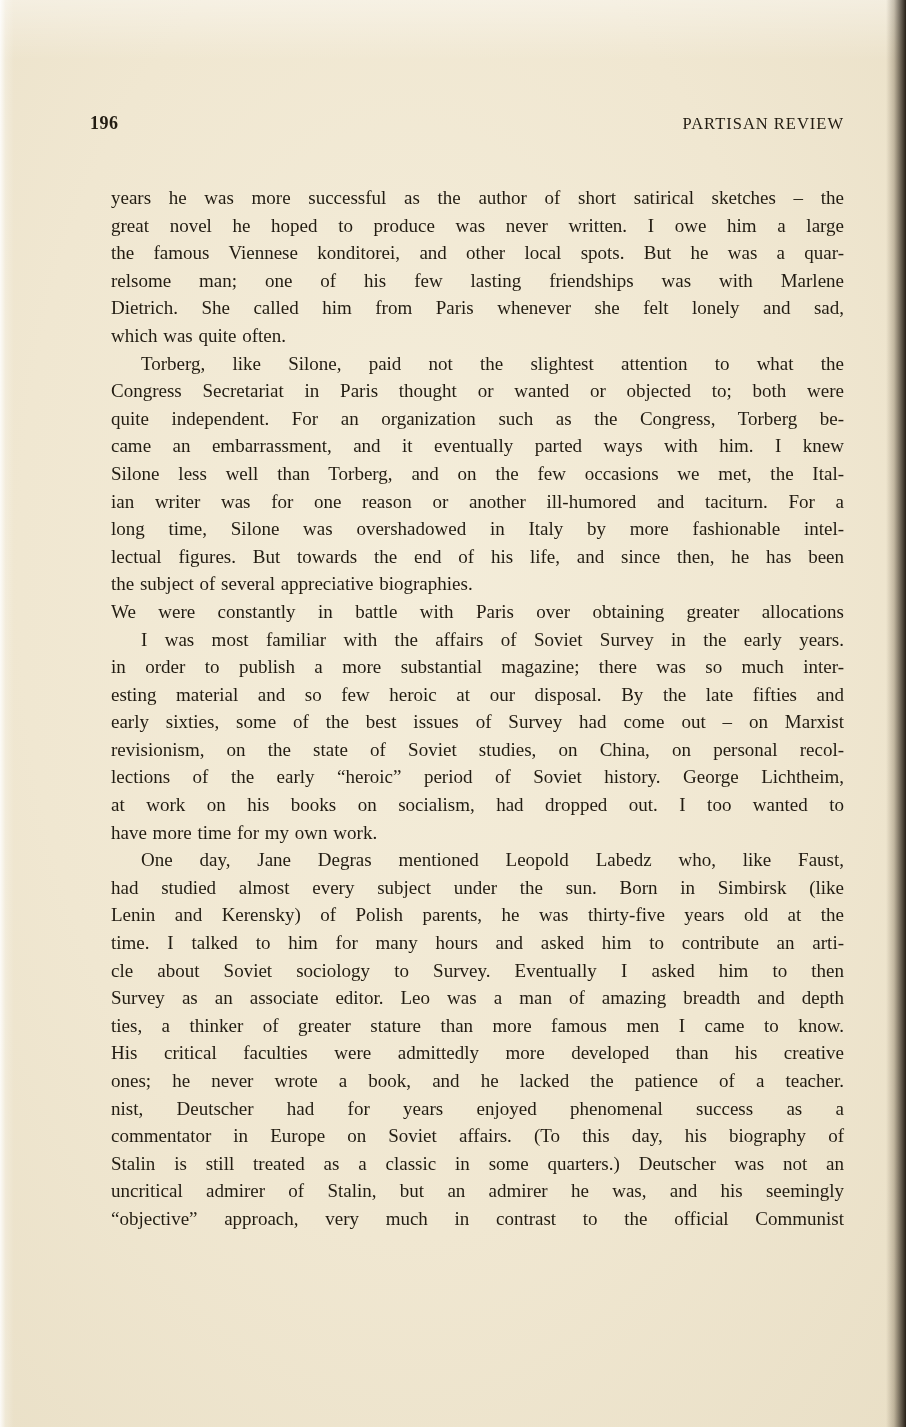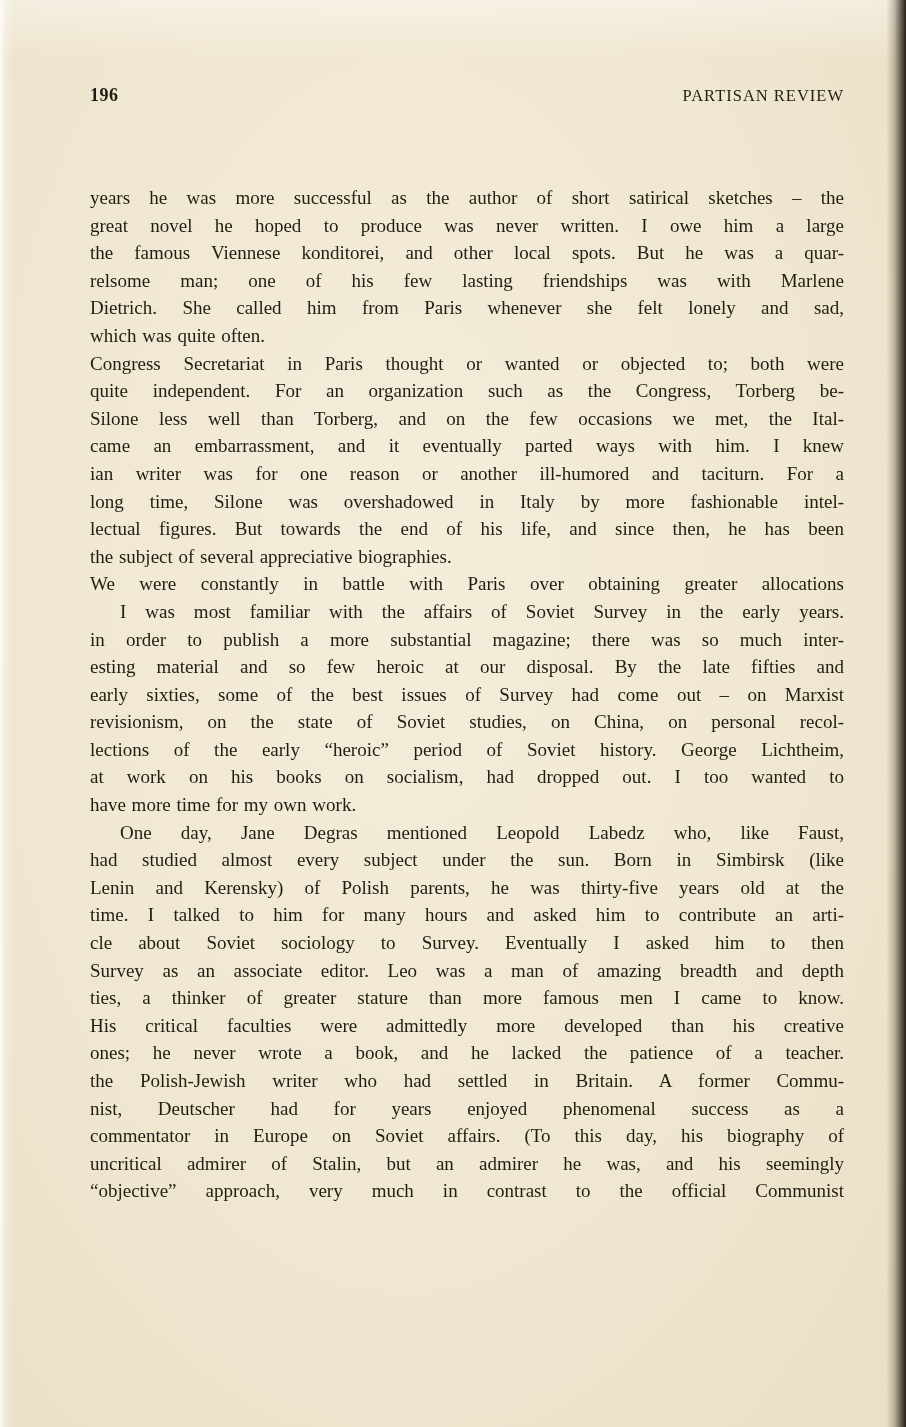--- a/index.html
+++ b/index.html
@@ -23,21 +23,21 @@
     background: linear-gradient(to right, rgba(255,255,255,0.85) 0%, rgba(255,255,255,0.25) 40%, rgba(240,233,214,0) 100%);
     pointer-events: none;
   }
   .edge-top {
     position: absolute; top: 0; left: 0; width: 100%; height: 60px;
     background: linear-gradient(to bottom, rgba(255,255,255,0.4), rgba(255,255,255,0));
     pointer-events: none;
   }
   .header {
     position: absolute;
-    top: 85px; left: 90px; right: 62px;
+    top: 113px; left: 90px; right: 62px;
     display: flex;
     justify-content: space-between;
     align-items: center;
   }
   .page-number {
     font-size: 18px;
     font-weight: bold;
     letter-spacing: 0.5px;
   }
   .journal-title {
@@ -48,20 +48,21 @@
     position: absolute;
     top: 184px; left: 90px; right: 62px;
     font-size: 19px;
   }
   .line {
     line-height: 27.6px;
     text-align: justify;
     text-align-last: justify;
     white-space: normal;
     word-spacing: 1px;
+    margin-left: 21px;
   }
   .line.last {
     text-align-last: left;
   }
   .line.indent {
     text-indent: 30px;
   }
   .it { }
 </style>
 </head>
@@ -76,24 +77,25 @@
     <span class="journal-title">PARTISAN REVIEW</span>
   </div>
 
   <div class="body-text">
       <div class="line"><span>years he was more successful as the author of short satirical sketches – the</span></div>
       <div class="line"><span>great novel he hoped to produce was never written. I owe him a large</span></div>
       <div class="line"><span>the famous Viennese </span><span class="it">konditorei,</span><span> and other local spots. But he was a quar-</span></div>
       <div class="line"><span>relsome man; one of his few lasting friendships was with Marlene</span></div>
       <div class="line"><span>Dietrich. She called him from Paris whenever she felt lonely and sad,</span></div>
       <div class="line last"><span>which was quite often.</span></div>
+      <div class="line indent"><span>Torberg, like Silone, paid not the slightest attention to what the</span></div>
       <div class="line"><span>Congress Secretariat in Paris thought or wanted or objected to; both were</span></div>
       <div class="line"><span>quite independent. For an organization such as the Congress, Torberg be-</span></div>
+      <div class="line"><span>came an embarrassment, and it eventually parted ways with him. I knew</span></div>
       <div class="line"><span>Silone less well than Torberg, and on the few occasions we met, the Ital-</span></div>
-      <div class="line"><span>came an embarrassment, and it eventually parted ways with him. I knew</span></div>
       <div class="line"><span>ian writer was for one reason or another ill-humored and taciturn. For a</span></div>
       <div class="line"><span>long time, Silone was overshadowed in Italy by more fashionable intel-</span></div>
       <div class="line"><span>lectual figures. But towards the end of his life, and since then, he has been</span></div>
       <div class="line last"><span>the subject of several appreciative biographies.</span></div>
       <div class="line"><span>We were constantly in battle with Paris over obtaining greater allocations</span></div>
       <div class="line indent"><span>I was most familiar with the affairs of </span><span class="it">Soviet Survey</span><span> in the early years.</span></div>
       <div class="line"><span>in order to publish a more substantial magazine; there was so much inter-</span></div>
       <div class="line"><span>esting material and so few heroic at our disposal. By the late fifties and</span></div>
       <div class="line"><span>early sixties, some of the best issues of </span><span class="it">Survey</span><span> had come out – on Marxist</span></div>
       <div class="line"><span>revisionism, on the state of Soviet studies, on China, on personal recol-</span></div>
@@ -102,21 +104,21 @@
       <div class="line last"><span>have more time for my own work.</span></div>
       <div class="line indent"><span>One day, Jane Degras mentioned Leopold Labedz who, like Faust,</span></div>
       <div class="line"><span>had studied almost every subject under the sun. Born in Simbirsk (like</span></div>
       <div class="line"><span>Lenin and Kerensky) of Polish parents, he was thirty-five years old at the</span></div>
       <div class="line"><span>time. I talked to him for many hours and asked him to contribute an arti-</span></div>
       <div class="line"><span>cle about Soviet sociology to </span><span class="it">Survey</span><span>. Eventually I asked him to then</span></div>
       <div class="line"><span class="it">Survey</span><span> as an associate editor. Leo was a man of amazing breadth and depth</span></div>
       <div class="line"><span>ties, a thinker of greater stature than more famous men I came to know.</span></div>
       <div class="line"><span>His critical faculties were admittedly more developed than his creative</span></div>
       <div class="line"><span>ones; he never wrote a book, and he lacked the patience of a teacher.</span></div>
-      <div class="line"><span>the Polish-Jewish writer who had settled in Britain. A former Commu-</span></div>
       <div class="line"><span>nist, Deutscher had for years enjoyed phenomenal success as a</span></div>
       <div class="line"><span>commentator in Europe on Soviet affairs. (To this day, his biography of</span></div>
+      <div class="line"><span>Stalin is still treated as a classic in some quarters.) Deutscher was not an</span></div>
       <div class="line"><span>uncritical admirer of Stalin, but an admirer he was, and his seemingly</span></div>
       <div class="line"><span>“objective” approach, very much in contrast to the official Communist</span></div>
     </div>
 
   <div class="edge-right"></div>
 </div>
 
 </body></html>

